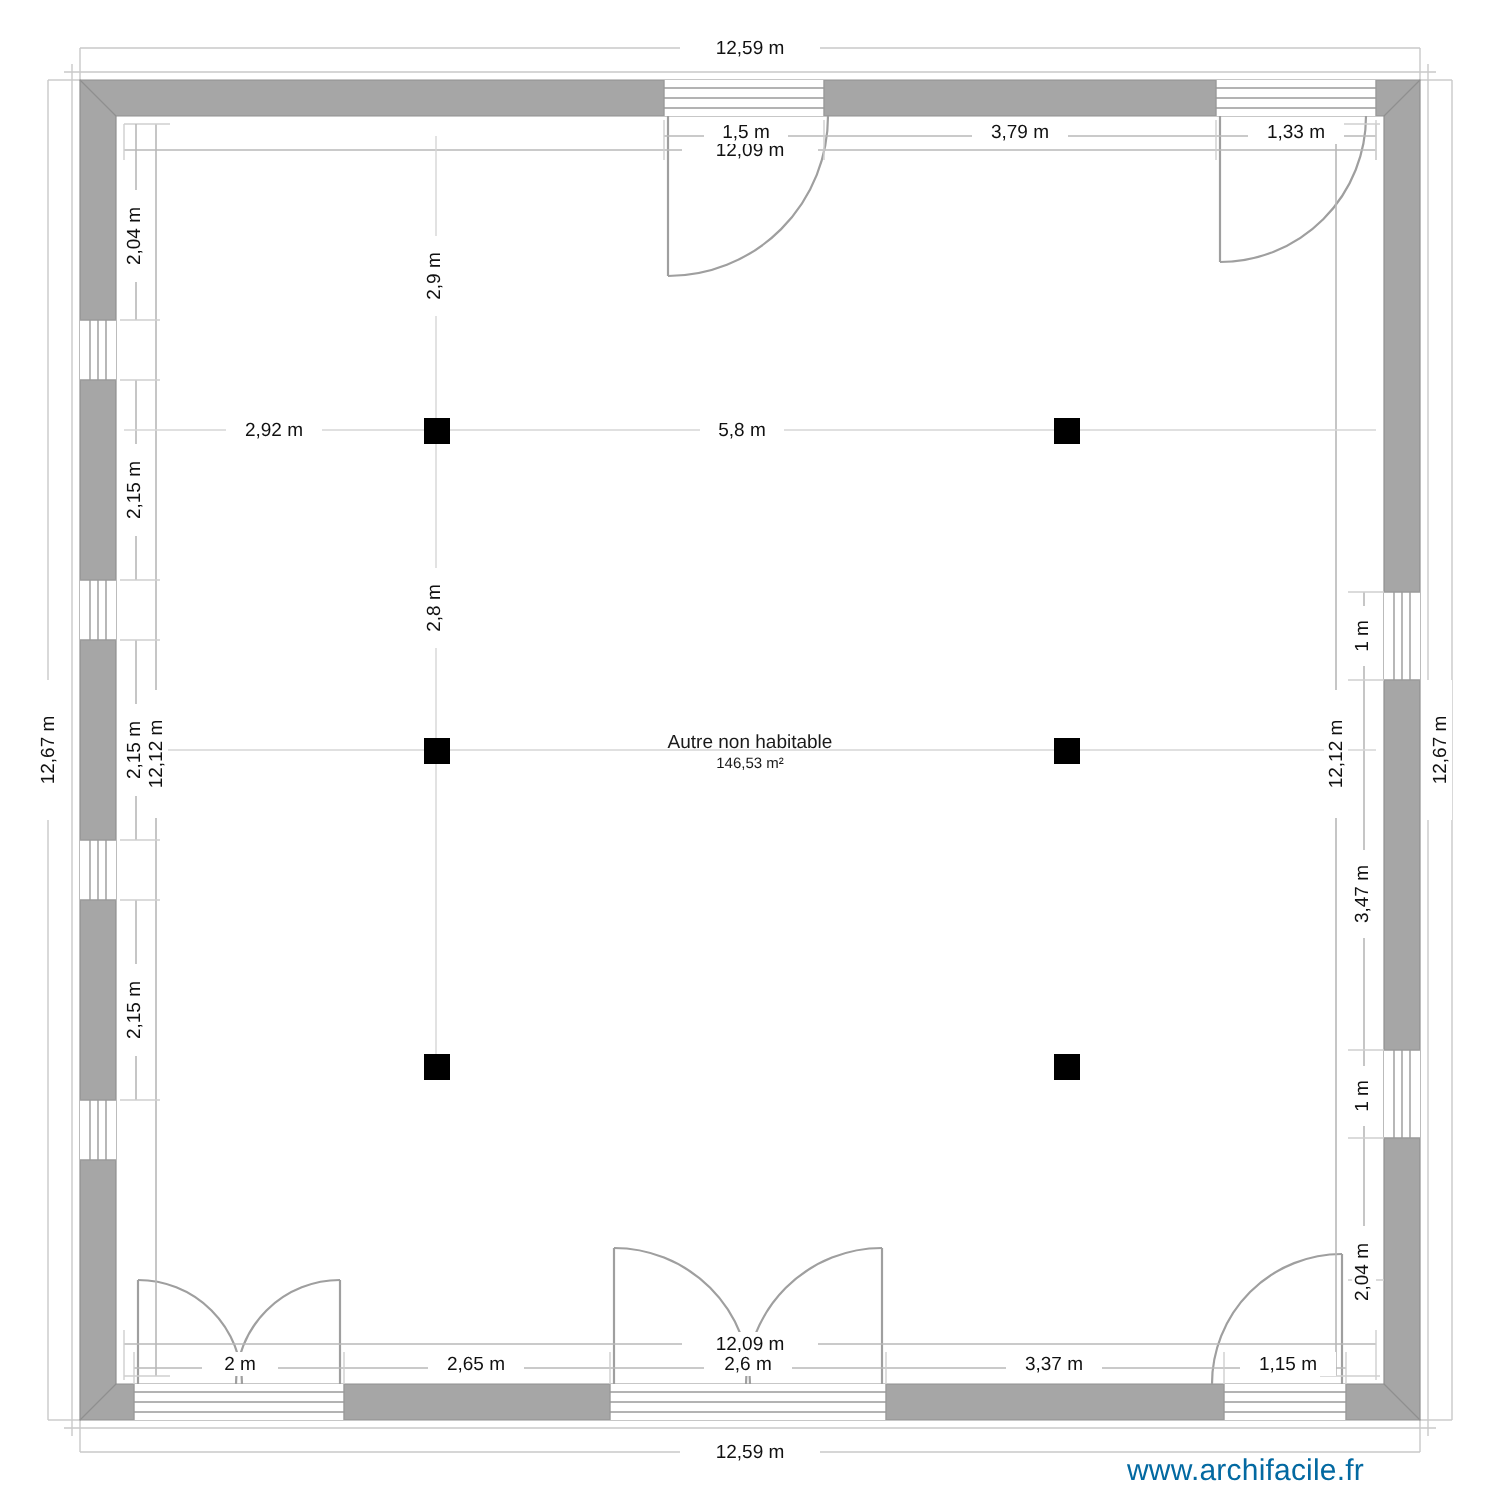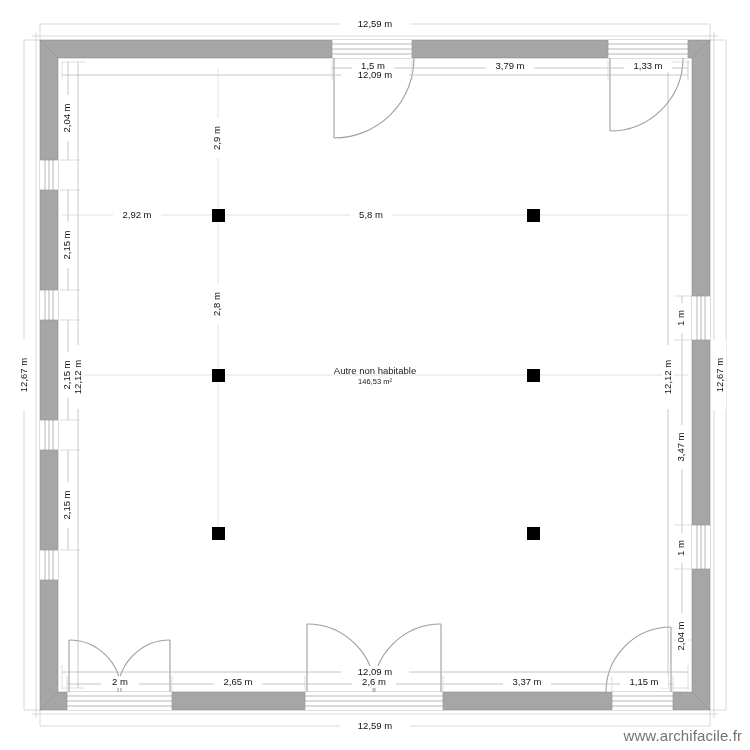--- a/index.html
+++ b/index.html
@@ -12,21 +12,21 @@
     width: 750px;
     height: 750px;
     font-family: "Liberation Sans", sans-serif;
     position: relative;
     overflow: hidden;
     color: #1a1a1a;
   }
   #plan-root {
     position: absolute;
     left: 0; top: 0;
-    width: 750px;
+    width: 690px;
     height: 750px;
   }
   svg.plan-canvas {
     position: absolute;
     left: 0; top: 0;
     width: 750px;
     height: 750px;
     display: block;
   }
   .dim-text {
@@ -43,21 +43,21 @@
     font-family: "Liberation Sans", sans-serif;
     font-size: 7.5px;
     fill: #1a1a1a;
   }
   .watermark {
     position: absolute;
     right: 8px;
     bottom: 6px;
     font-family: "Liberation Sans", sans-serif;
     font-size: 15px;
-    color: #737373;
+    color: #0369a1;
     letter-spacing: 0.1px;
     white-space: nowrap;
   }
   .dim-line { stroke: #b8b8b8; stroke-width: 0.8; fill: none; }
   .dim-line-faint { stroke: #cfcfcf; stroke-width: 0.7; fill: none; }
   .ext-line { stroke: #c9c9c9; stroke-width: 0.7; fill: none; }
   .wall-fill { fill: #a6a6a6; }
   .wall-edge { stroke: #8f8f8f; stroke-width: 0.6; fill: none; }
   .opening-fill { fill: #ffffff; }
   .opening-line { stroke: #9a9a9a; stroke-width: 0.7; fill: none; }

